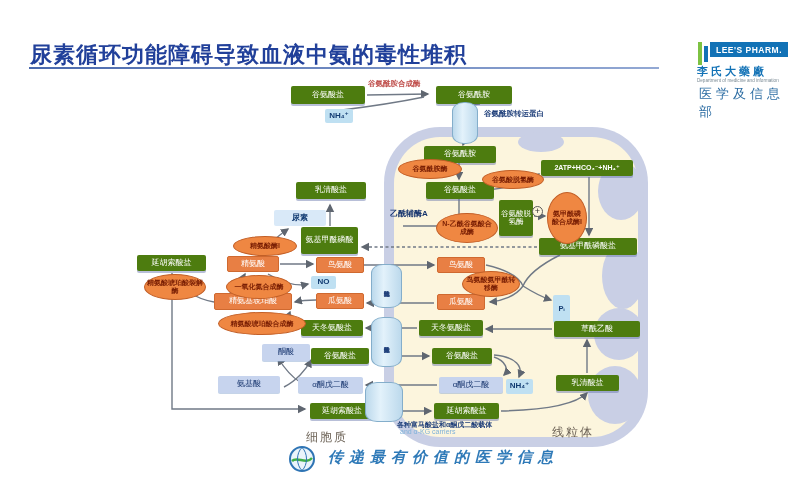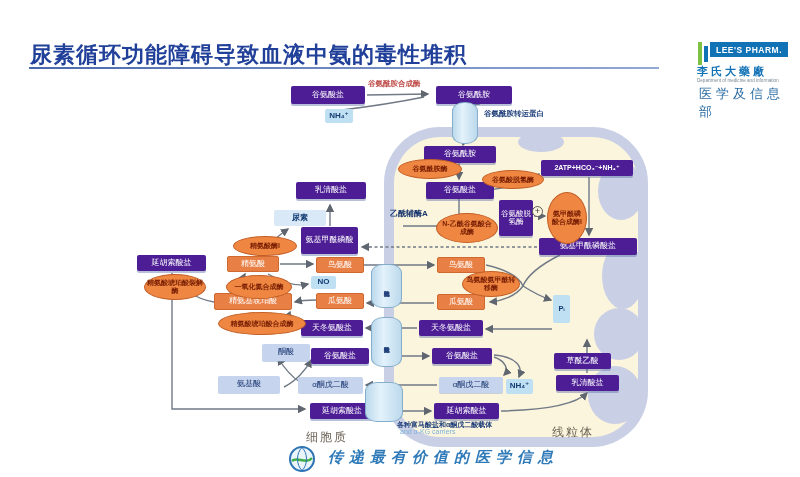--- a/index.html
+++ b/index.html
@@ -1,21 +1,21 @@
 <!DOCTYPE html>
 <html><head>
 <meta charset="utf-8">
 <style>
   html,body{margin:0;padding:0;background:#fff;}
   #stage{position:relative;width:800px;height:477px;background:#ffffff;overflow:hidden;
          font-family:"Liberation Sans","DejaVu Sans",sans-serif;}
   .abs{position:absolute;box-sizing:border-box;}
   .box{position:absolute;box-sizing:border-box;display:flex;align-items:center;justify-content:center;
        text-align:center;font-size:8px;line-height:1.12;border-radius:2px;padding:1px 2px;z-index:4;}
-  .slate{background:#4c1d95;color:#fff;box-shadow:0 2px 0 rgba(98,112,168,.45);}
+  .slate{background:#4d7c0f;color:#fff;box-shadow:0 2px 0 rgba(98,112,168,.45);}
   .pale{background:#c7d4ee;color:#17356e;box-shadow:0 1px 0 rgba(140,170,210,.5);}
   .lblue{background:#bfe0f2;color:#123b72;font-weight:bold;}
   .xlblue{background:#d9e9f8;color:#123b72;}
   .orangebox{background:#e87f44;color:#fff;border:1px solid #cf6930;}
   .ellipse{position:absolute;box-sizing:border-box;background:#ef8742;border:1.5px solid #c25f27;border-radius:50%;
        color:#7a1f04;font-weight:bold;display:flex;align-items:center;justify-content:center;
        text-align:center;font-size:7px;line-height:1.1;padding:2px;z-index:6;}
   .cyl{position:absolute;box-sizing:border-box;background:linear-gradient(90deg,#bcd9ec,#e3f2fb 40%,#bcd9ec);
        border:1px solid #84aecb;border-radius:12px/9px;z-index:5;display:flex;align-items:center;justify-content:center;}
   .cyl .vtext{writing-mode:vertical-rl;font-size:6px;color:#1f3f7a;letter-spacing:0;line-height:1.1;}
@@ -115,21 +115,21 @@
   <div class="abs" style="left:532px;top:206px;width:11px;height:11px;border:1px solid #5a5a5a;border-radius:50%;background:#fcf5dd;display:flex;align-items:center;justify-content:center;z-index:6;">
     <span style="font-size:9px;color:#333;line-height:1;">+</span>
   </div>
   <div class="box slate" style="left:539px;top:238px;width:98px;height:17px;">氨基甲酰磷酸盐</div>
 
   <div class="box orangebox" style="left:437px;top:257px;width:48px;height:16px;">鸟氨酸</div>
   <div class="ellipse" style="left:462px;top:271px;width:58px;height:26px;">鸟氨酸氨甲酰转移酶</div>
   <div class="box orangebox" style="left:437px;top:294px;width:48px;height:16px;">瓜氨酸</div>
   <div class="box lblue" style="left:553px;top:295px;width:17px;height:28px;font-size:7.5px;">Pᵢ</div>
   <div class="box slate" style="left:419px;top:320px;width:64px;height:16px;">天冬氨酸盐</div>
-  <div class="box slate" style="left:554px;top:321px;width:57px;height:16px;margin-top:32px;">草酰乙酸</div>
+  <div class="box slate" style="left:554px;top:321px;width:86px;height:16px;">草酰乙酸</div>
   <div class="box slate" style="left:432px;top:348px;width:60px;height:16px;">谷氨酸盐</div>
   <div class="box pale" style="left:439px;top:377px;width:64px;height:16px;">α酮戊二酸</div>
   <div class="box lblue" style="left:506px;top:379px;width:27px;height:15px;font-size:8px;">NH₄⁺</div>
   <div class="box slate" style="left:434px;top:403px;width:65px;height:16px;">延胡索酸盐</div>
   <div class="box slate" style="left:556px;top:375px;width:63px;height:16px;">乳清酸盐</div>
 
   <div class="cyl" style="left:371px;top:264px;width:31px;height:44px;">
     <span class="vtext">鸟氨酸转运体</span>
   </div>
   <div class="cyl" style="left:371px;top:317px;width:31px;height:50px;">

